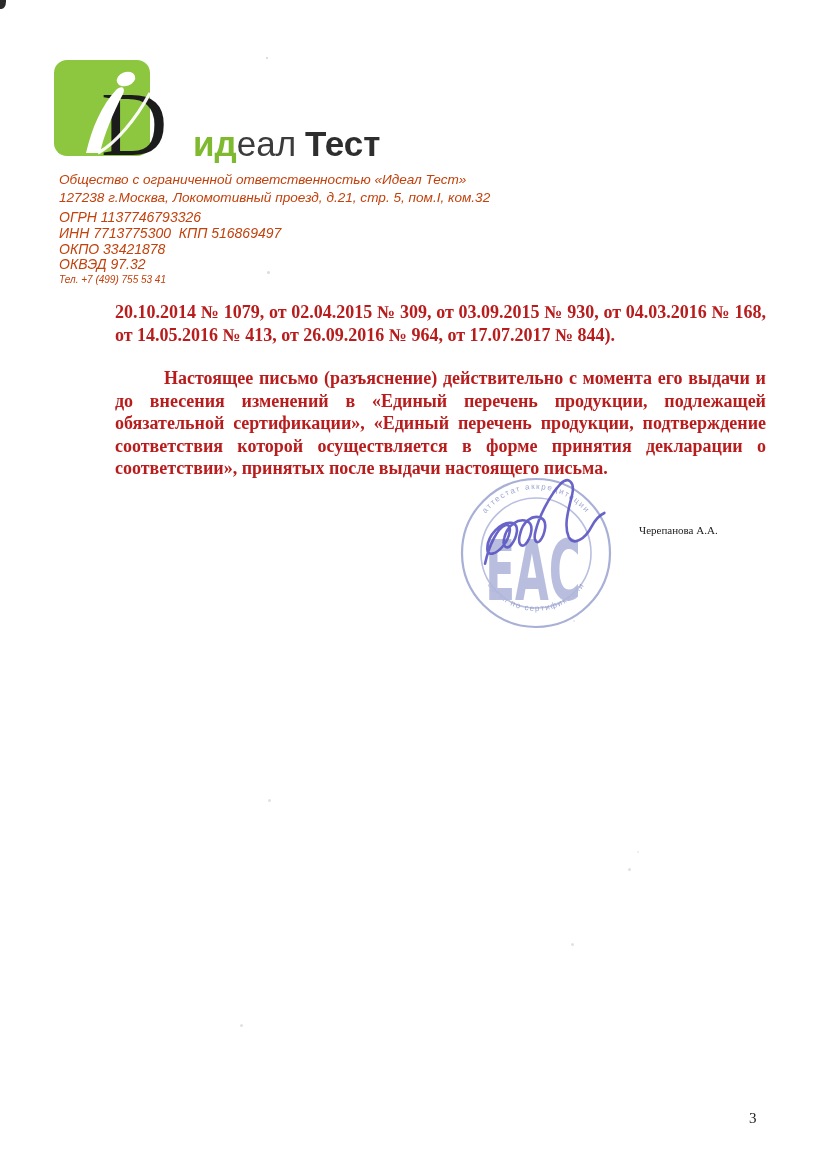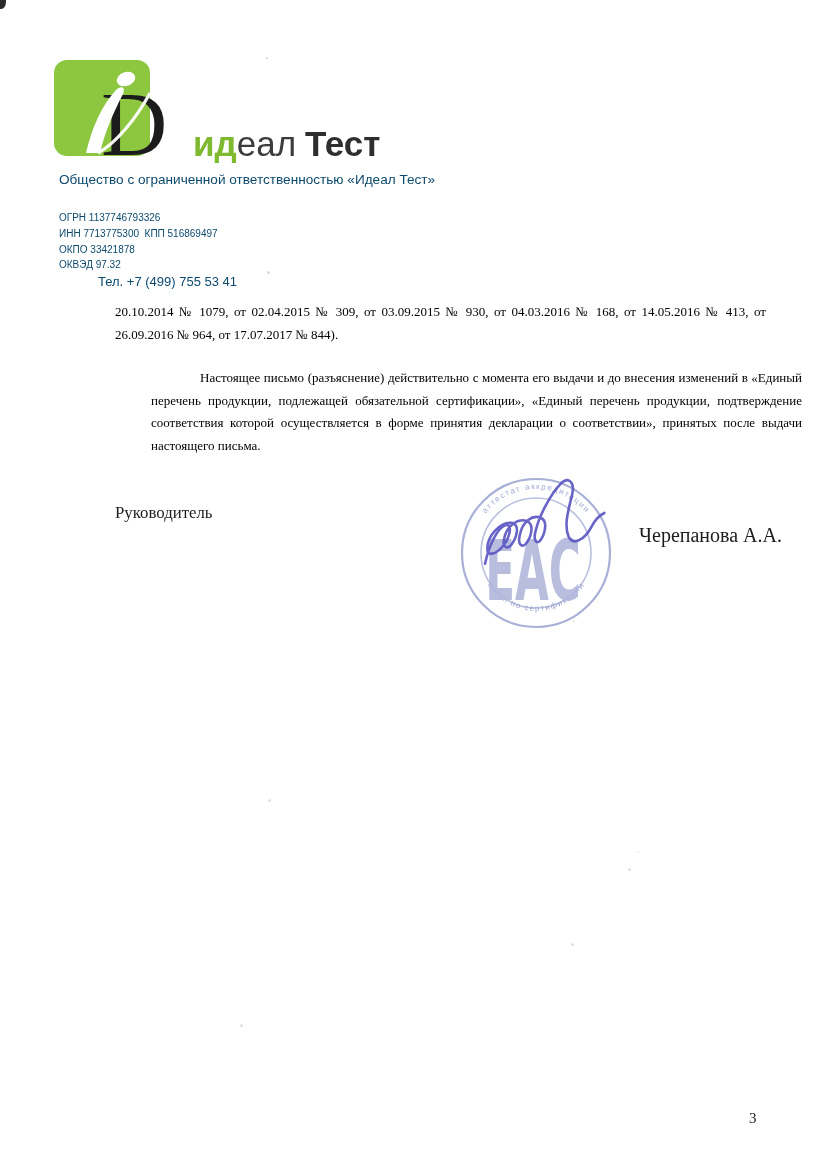--- a/index.html
+++ b/index.html
@@ -6,36 +6,36 @@
   .page{
     position:relative;
     width:827px;height:1169px;
     background:#ffffff;
     overflow:hidden;
     font-family:"Liberation Serif", serif;
     color:#1d1d1d;
     margin:0 auto;
   }
   
-  .sans{font-family:"Liberation Sans", sans-serif;color:#0c4a6e;}
+  .sans{font-family:"Liberation Sans", sans-serif;color:#c2410c;font-style:italic;}
   .company-block{position:absolute;left:59px;top:171px;font-size:13.6px;line-height:17.6px;}
-  .reg-block{position:absolute;left:59px;top:210px;font-size:10px;line-height:15.8px;}
+  .reg-block{position:absolute;left:59px;top:210px;font-size:14px;line-height:15.8px;}
   .reg-block div{white-space:pre-wrap;}
-  .phone-line{position:absolute;left:59px;top:274px;font-size:13px;margin-left:39px;}
+  .phone-line{position:absolute;left:59px;top:274px;font-size:10px;}
   
   .para{
     position:absolute;left:115px;width:651px;
-    font-size:13px;line-height:22.6px;
-    text-align:justify;color:#000000;
+    font-size:18px;line-height:22.6px;
+    text-align:justify;color:#b91c1c;font-weight:bold;
   }
   #para1{top:301px;}
-  #para2{top:367px;text-indent:49px;margin-left:36px;}
+  #para2{top:367px;text-indent:49px;}
   
   .sig-titles{position:absolute;left:115px;top:502px;font-size:16.8px;line-height:22.8px;}
-  .signer-name{position:absolute;left:639px;top:524px;font-size:20px;}
+  .signer-name{position:absolute;left:639px;top:524px;font-size:11px;}
   .page-number{position:absolute;left:749px;top:1110px;font-size:15px;color:#222;}
   
   .speck{position:absolute;border-radius:50%;background:#000;}
   .corner-mark{position:absolute;left:0;top:0;width:6px;height:9px;background:#2a2a2a;border-radius:0 0 80% 0;}
   .logo-svg{position:absolute;left:50px;top:55px;}
   .stamp-svg{position:absolute;left:438px;top:462px;}
 </style>
 </head>
 <body>
 
@@ -55,36 +55,36 @@
       <path d="M 48,98 C 66,88 86,64 100,38" stroke="#ffffff" stroke-width="3.2" fill="none" opacity="0.95"></path>
     </g>
 
     <text x="143" y="101" font-family="Liberation Sans, sans-serif" font-size="35">
       <tspan font-weight="bold" fill="#7fb92f">ид</tspan><tspan fill="#3c3c3c">еал</tspan><tspan dx="9" font-weight="bold" fill="#2e2e2e">Тест</tspan>
     </text>
   </svg>
 
   <div class="company-block sans">
     <div>Общество с ограниченной ответственностью «Идеал Тест»</div>
+    <div>127238 г.Москва, Локомотивный проезд, д.21, стр. 5, пом.I, ком.32</div>
   </div>
 
   <div class="reg-block sans">
     <div>ОГРН 1137746793326</div>
     <div>ИНН 7713775300  КПП 516869497</div>
     <div>ОКПО 33421878</div>
     <div>ОКВЭД 97.32</div>
   </div>
 
   <div class="phone-line sans">Тел. +7 (499) 755 53 41</div>
 
   <div class="para" id="para1">20.10.2014 № 1079, от 02.04.2015 № 309, от 03.09.2015 № 930, от 04.03.2016 № 168, от 14.05.2016 № 413, от 26.09.2016 № 964, от 17.07.2017 № 844).</div>
   <div class="para" id="para2">Настоящее письмо (разъяснение) действительно с момента его выдачи и до внесения изменений в «Единый перечень продукции, подлежащей обязательной сертификации», «Единый перечень продукции, подтверждение соответствия которой осуществляется в форме принятия декларации о соответствии», принятых после выдачи настоящего письма.</div>
 
   <div class="sig-titles">
-    <div>Руководитель</div>
   </div>
 
   <div class="signer-name">Черепанова А.А.</div>
 
   <svg class="stamp-svg" width="250" height="195" viewBox="0 0 250 195">
     <defs>
       <filter id="softb" x="-20%" y="-20%" width="140%" height="140%">
         <feGaussianBlur stdDeviation="0.4"></feGaussianBlur>
       </filter>
       <path id="rimtop" d="M 34,91 A 64,64 0 0 1 162,91" fill="none"></path>

